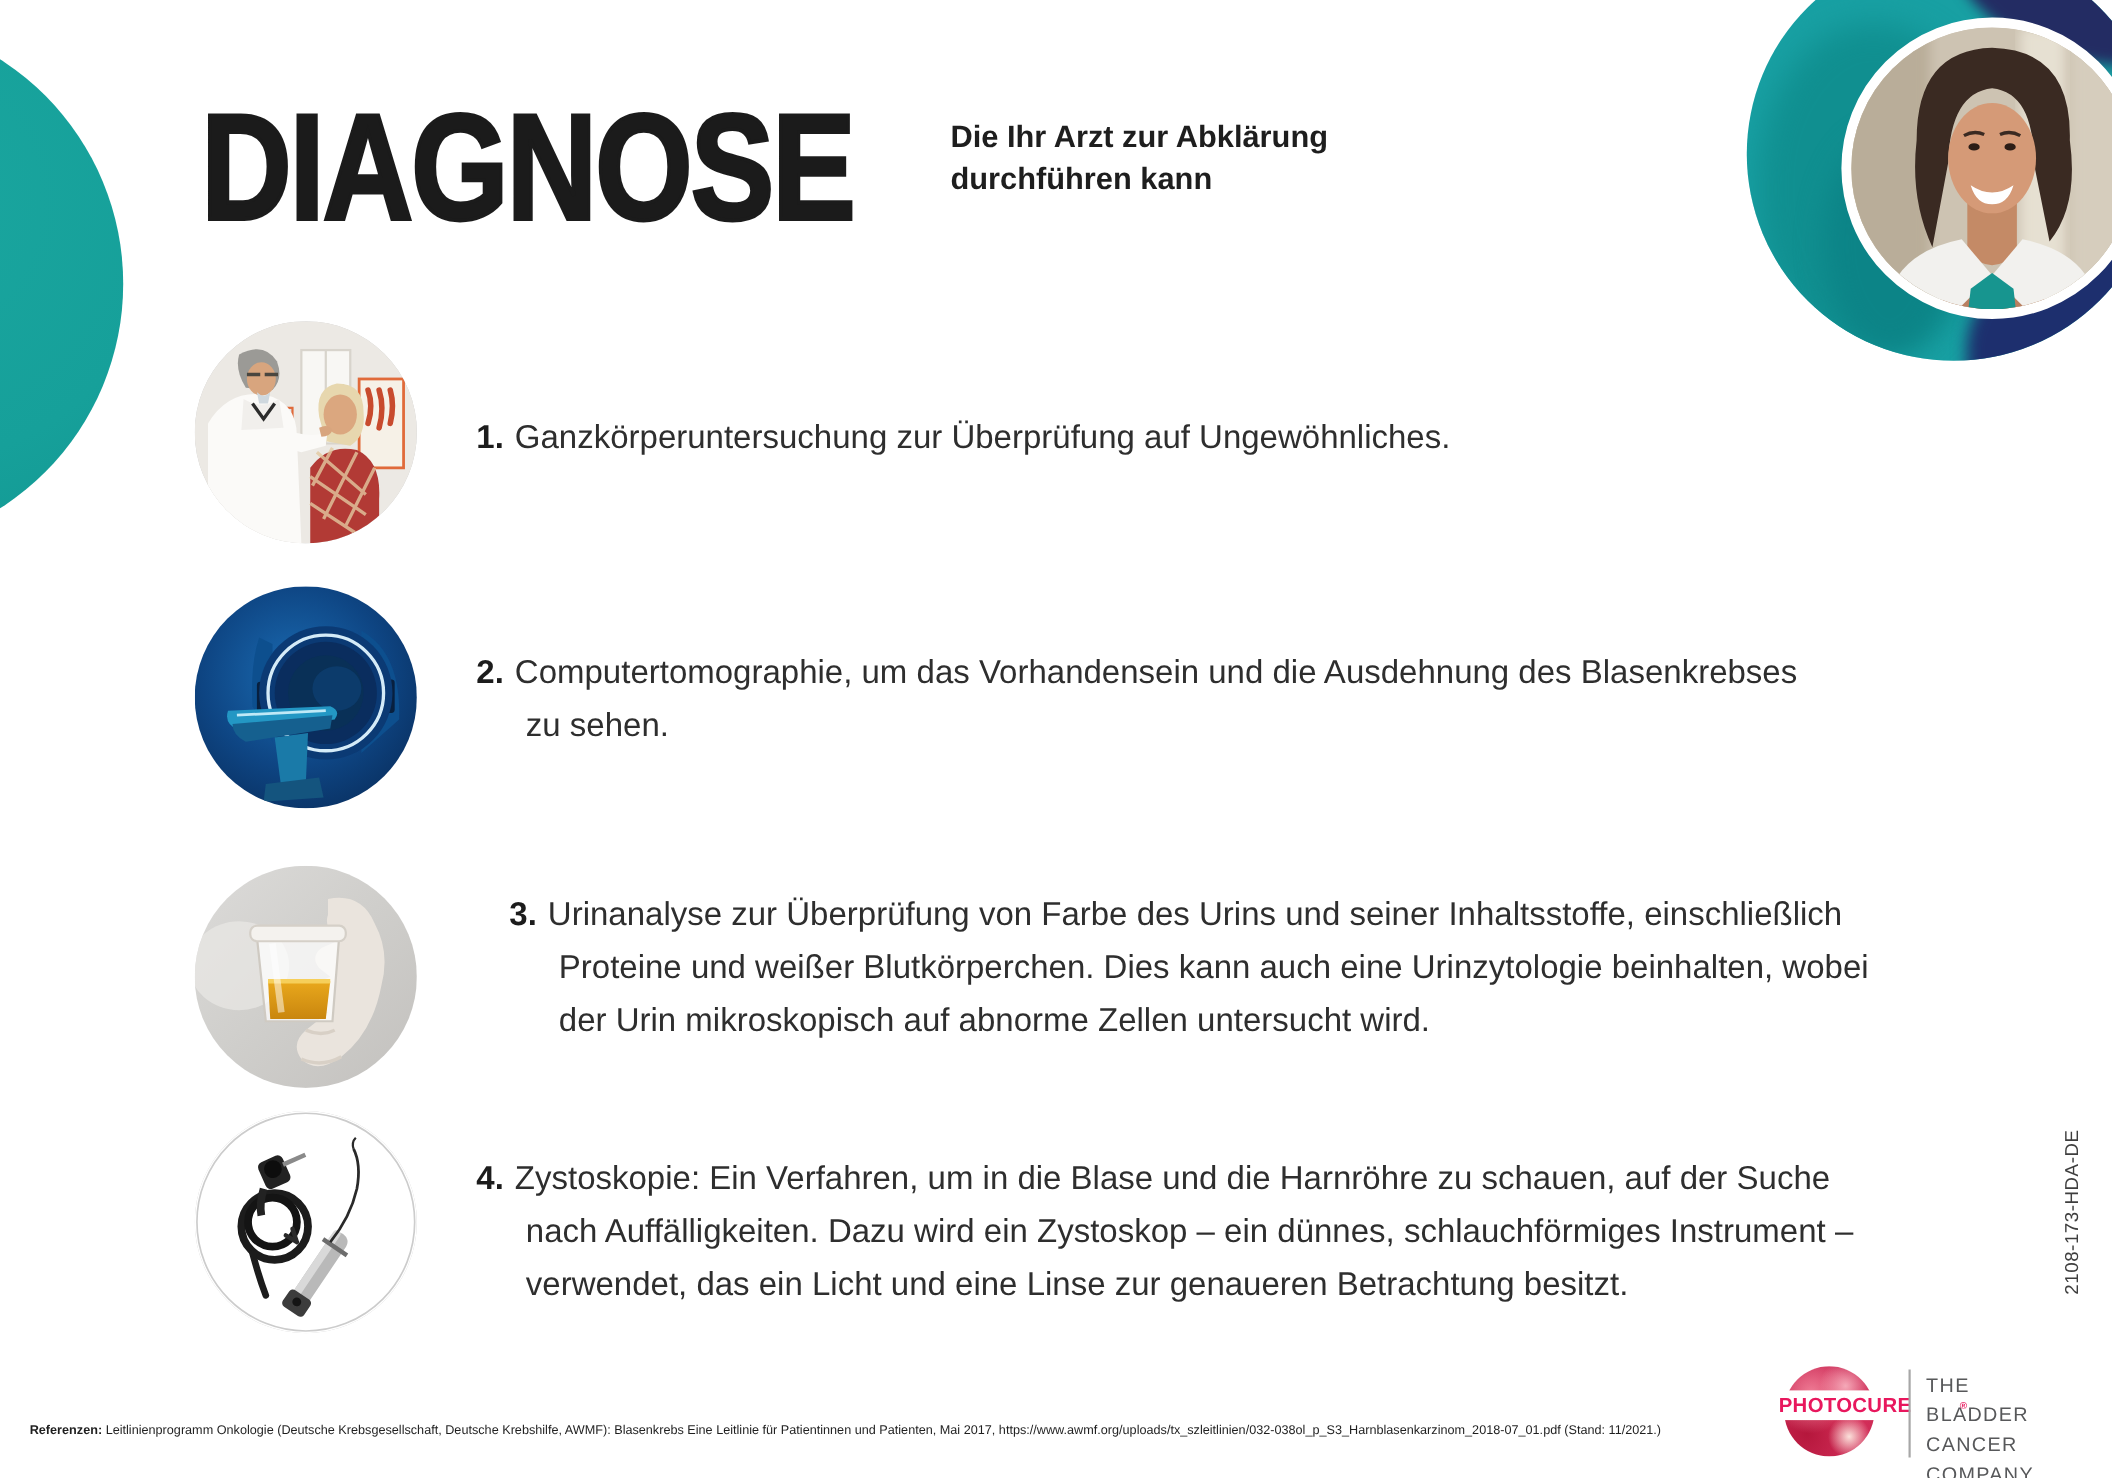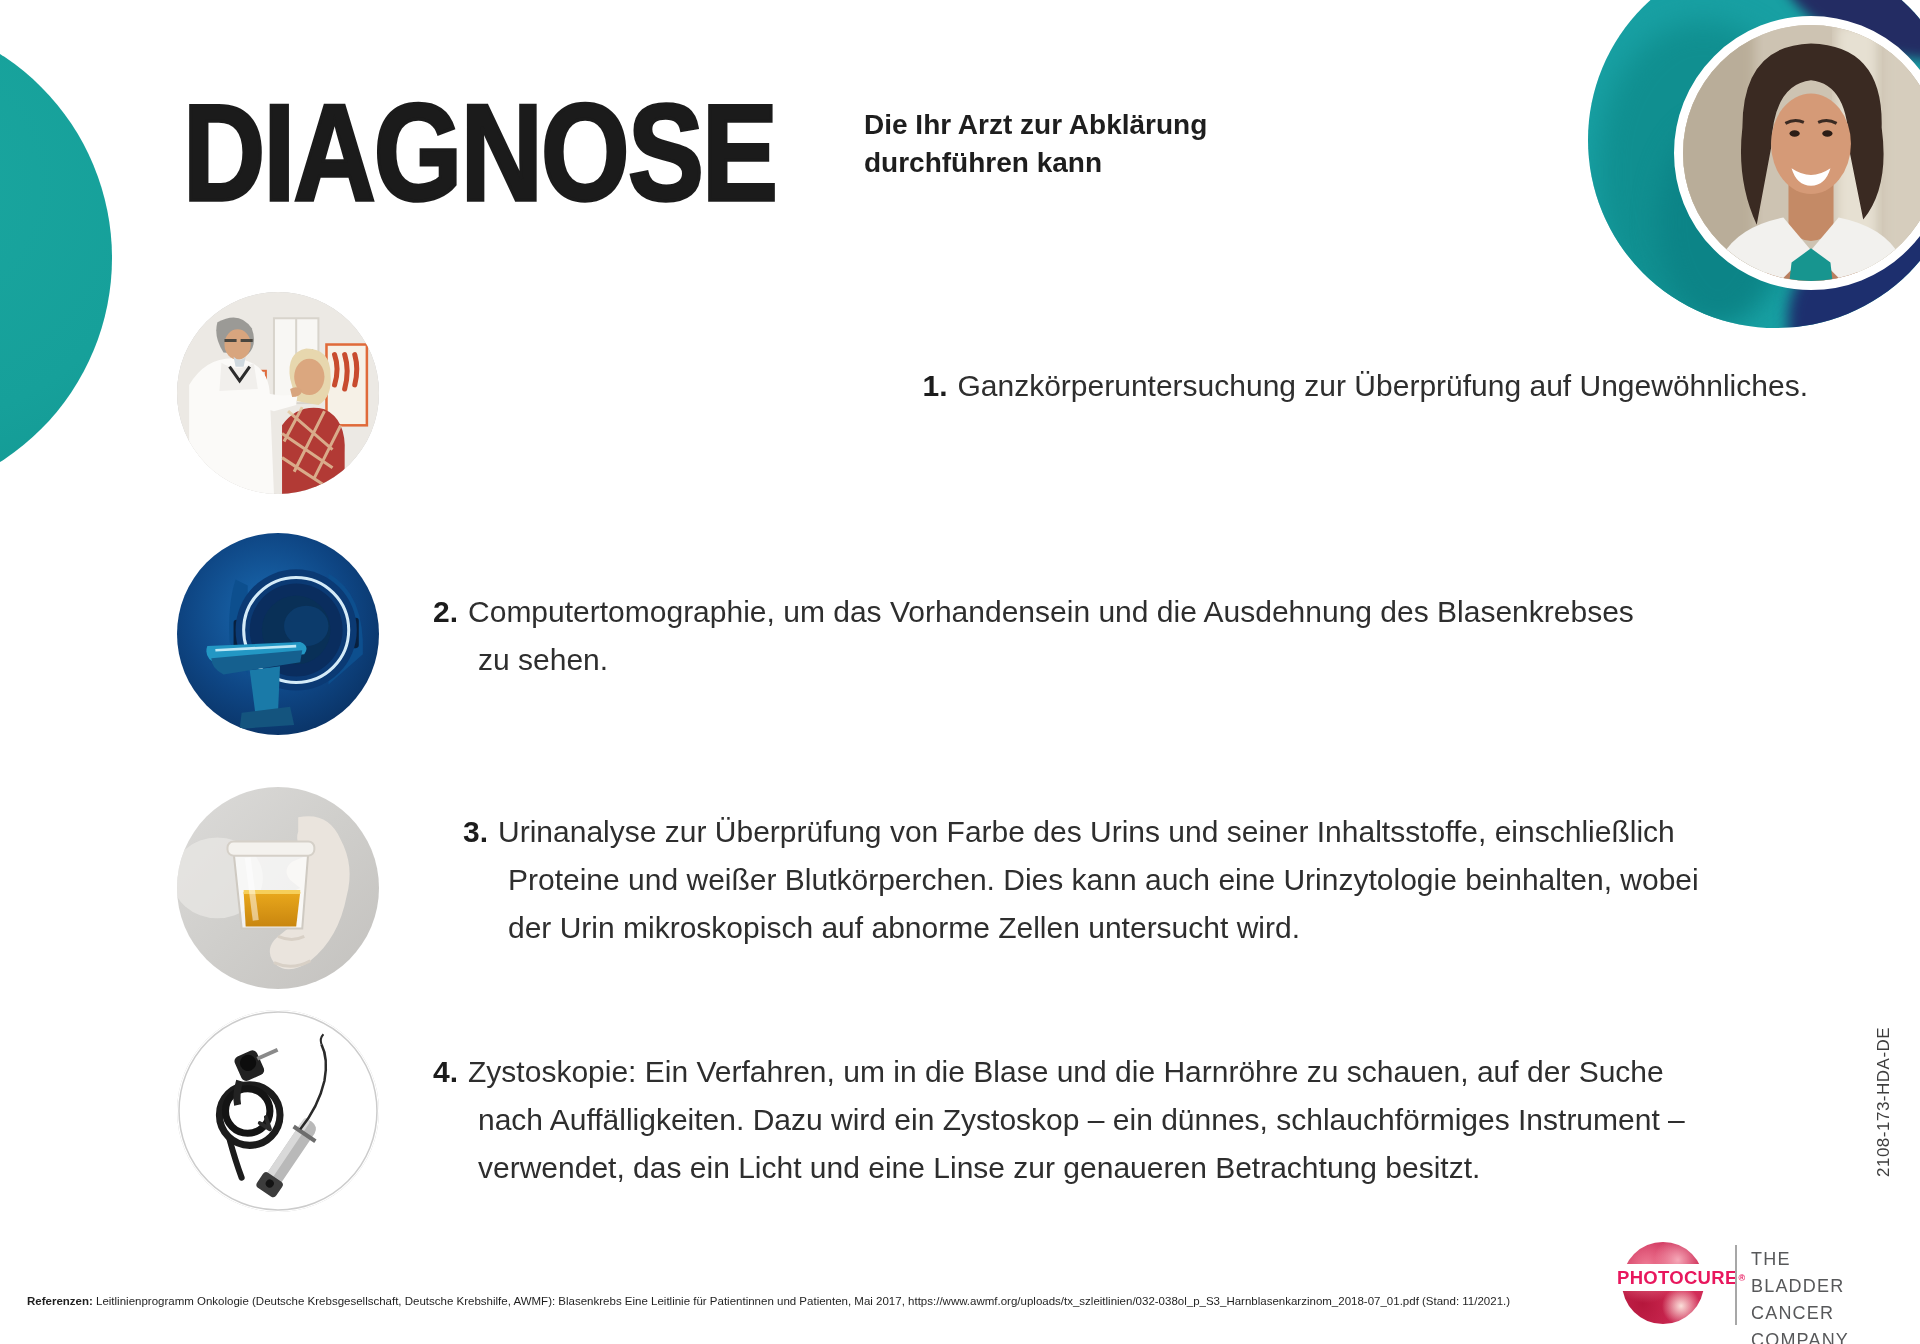--- a/index.html
+++ b/index.html
@@ -73,21 +73,21 @@
     background:
       radial-gradient(circle at 68% 22%, #f5a9b8 0%, rgba(245,169,184,0) 28%),
       radial-gradient(circle at 30% 30%, #ef7d96 0%, rgba(239,125,150,0) 45%),
       radial-gradient(circle at 72% 78%, #fbe0da 0%, rgba(251,224,218,0) 22%),
       radial-gradient(circle at 25% 75%, #b5173c 0%, rgba(181,23,60,0) 55%),
       radial-gradient(circle at 55% 55%, #e0355f 0%, #c22450 100%);
   }
   .logo-band{
     left:1612px;top:1264px;height:27px;padding:0 5px;background:#ffffff;
     display:flex;align-items:center;
-    font-size:18.5px;font-weight:bold;color:#e8175d;letter-spacing:0.3px;
+    font-size:18.5px;font-weight:bold;color:#e8175d;letter-spacing:0.3px;gap:43px;
   }
   .logo-band sup{font-size:9px;margin-left:1px;}
   .logo-divider{left:1735px;top:1245px;width:2px;height:80px;background:#a7a7a7;}
   .logo-tagline{
     left:1751px;top:1246px;font-size:18px;line-height:27px;color:#57585a;
     letter-spacing:1.2px;white-space:pre-line;
   }
 </style>
 </head>
 <body>
@@ -151,21 +151,21 @@
     <path d="M40,30 Q62,18 74,36 Q80,52 70,62 L46,60 Q36,44 40,30 Z" fill="#9b9a96"></path>
     <ellipse cx="60" cy="52" rx="13" ry="15" fill="#d8a57e"></ellipse>
     <path d="M47,48 h12 m4,0 h12" stroke="#4a463f" stroke-width="3"></path>
     <path d="M56,64 q6,6 12,0 l-2,10 -8,0 Z" fill="#cfd8de"></path>
     <path d="M44,70 q16,10 32,0 l4,26 -38,2 Z" fill="#f1efec"></path>
     <path d="M52,74 l10,14 10,-14" stroke="#2c2c2c" stroke-width="3" fill="none"></path>
     <path d="M78,96 Q96,104 112,102 L120,96 L118,112 L96,118 Q80,114 76,108 Z" fill="#fbfaf8"></path>
     <path d="M112,96 q8,-4 12,2 q-2,6 -10,6 Z" fill="#d8a57e"></path>
   </svg>
 </div>
-<p class="abs item-text" style="top:362px;text-align:right;"><span class="item-num">1.</span><span>Ganzkörperuntersuchung zur Überprüfung auf Ungewöhnliches.</span></p>
+<p class="abs item-text" style="top:374px;"><span class="item-num">1.</span><span>Ganzkörperuntersuchung zur Überprüfung auf Ungewöhnliches.</span></p>
 
 <div class="abs photo" style="top:533px;">
   <svg viewBox="0 0 200 200">
     <defs>
       <radialGradient id="ctbg" cx="45%" cy="40%" r="75%">
         <stop offset="0%" stop-color="#1a6bb2"></stop>
         <stop offset="55%" stop-color="#0e4583"></stop>
         <stop offset="100%" stop-color="#082a57"></stop>
       </radialGradient>
     </defs>

